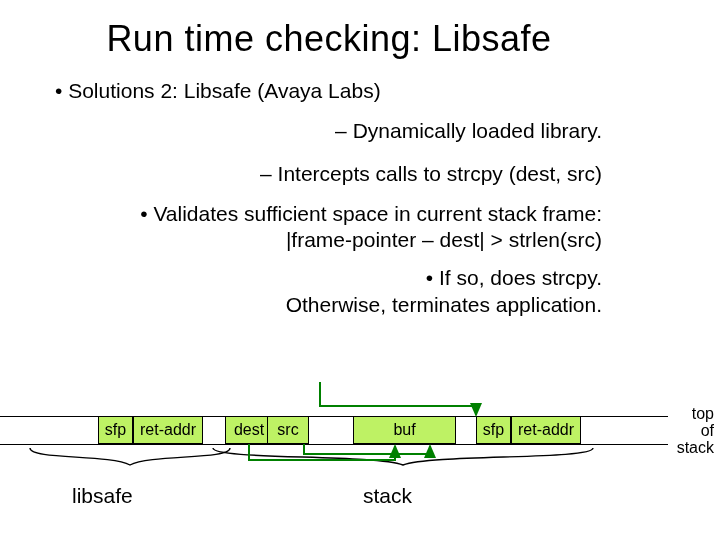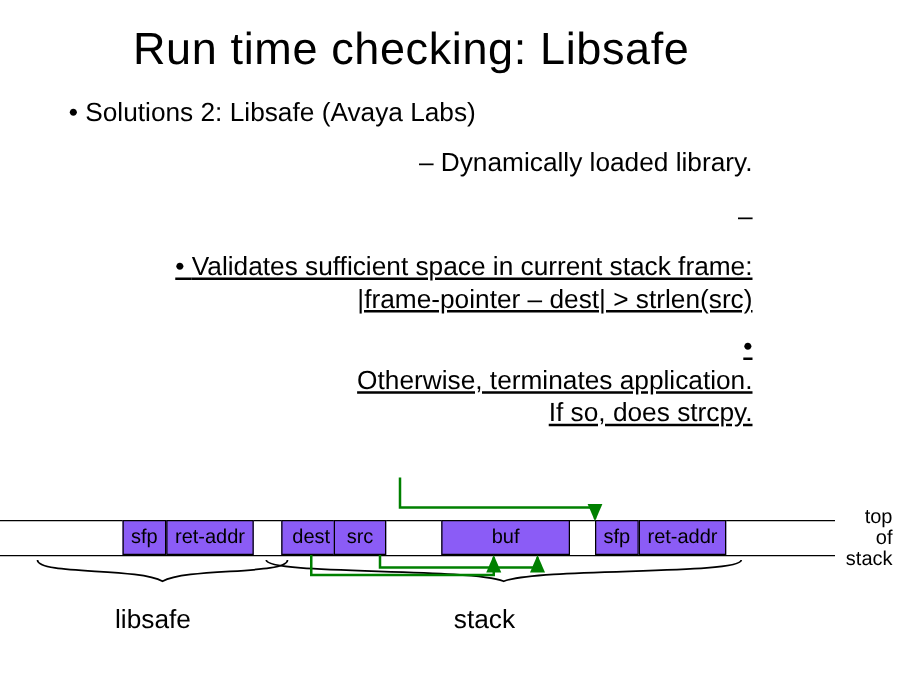--- a/index.html
+++ b/index.html
@@ -29,21 +29,21 @@
     font-size: 21px;
     line-height: 1.25;
   }
   ul { list-style: none; margin: 0; padding: 0; }
   .lvl1 > li { margin-bottom: 18px; }
   .lvl1 > li::before { content: "• "; }
   .lvl2 { padding-left: 34px; margin-top: 14px; }
   .lvl2 > li { margin-bottom: 16px; text-align: right; }
   .lvl2 > li::before { content: "– "; }
   .lvl3 { padding-left: 40px; margin-top: 14px; }
-  .lvl3 > li { margin-bottom: 12px; text-decoration: underline; }
+  .lvl3 > li { margin-bottom: 12px; }
   .lvl3 > li::before { content: "• "; }
   .indent-extra { padding-left: 62px; display: block; }
 
   
   .diagram {
     position: absolute;
     left: 0;
     width: 720px;
     top: 402px;
     height: 130px;
@@ -55,21 +55,21 @@
     height: 0;
     border-top: 1px solid #000;
   }
   .line-top { top: 14px; }
   .line-bot { top: 42px; }
   .cell {
     position: absolute;
     top: 14px;
     height: 28px;
     border: 1px solid #000;
-    background: #8b5cf6;
+    background: #bef264;
     font-size: 16px;
     display: flex;
     align-items: center;
     justify-content: center;
     box-sizing: border-box;
     font-family: "Comic Sans MS", cursive, sans-serif;
   }
   .c-sfp1   { left: 98px;  width: 35px; }
   .c-ret1   { left: 133px; width: 70px; }
   .c-dest   { left: 225px; width: 48px; }
@@ -83,21 +83,21 @@
     top: 4px;
     width: 44px;
     font-size: 16px;
     text-align: right;
     line-height: 1.05;
   }
   .label {
     position: absolute;
     font-size: 21px;
   }
-  .lbl-libsafe { left: 72px; top: 82px; margin-left: 20px; }
+  .lbl-libsafe { left: 72px; top: 82px; }
   .lbl-main    { left: 363px; top: 82px; }
 
   
   svg.brace {
     position: absolute;
     overflow: visible;
   }
 
   
   svg.arrows {
@@ -116,28 +116,29 @@
 
   <div class="content">
     <ul class="lvl1">
       <li>
         <span>Solutions 2:  Libsafe (Avaya Labs)</span>
         <ul class="lvl2">
           <li>
             <span>Dynamically loaded library.</span>
           </li>
           <li>
+            <span>Intercepts calls to  strcpy (dest, src)</span>
             <ul class="lvl3">
               <li>
                 <span>Validates sufficient space in current stack frame:</span>
                 <span class="indent-extra">|frame-pointer – dest| &gt; strlen(src)</span>
               </li>
               <li>
+                <span>If so, does strcpy.</span>
                 <span class="" style="display:block">Otherwise, terminates application.</span>
-                <span>If so, does strcpy.</span>
               </li>
             </ul>
           </li>
         </ul>
       </li>
     </ul>
   </div>
 
   <div class="diagram">
     <div class="stack-line line-top"></div>

